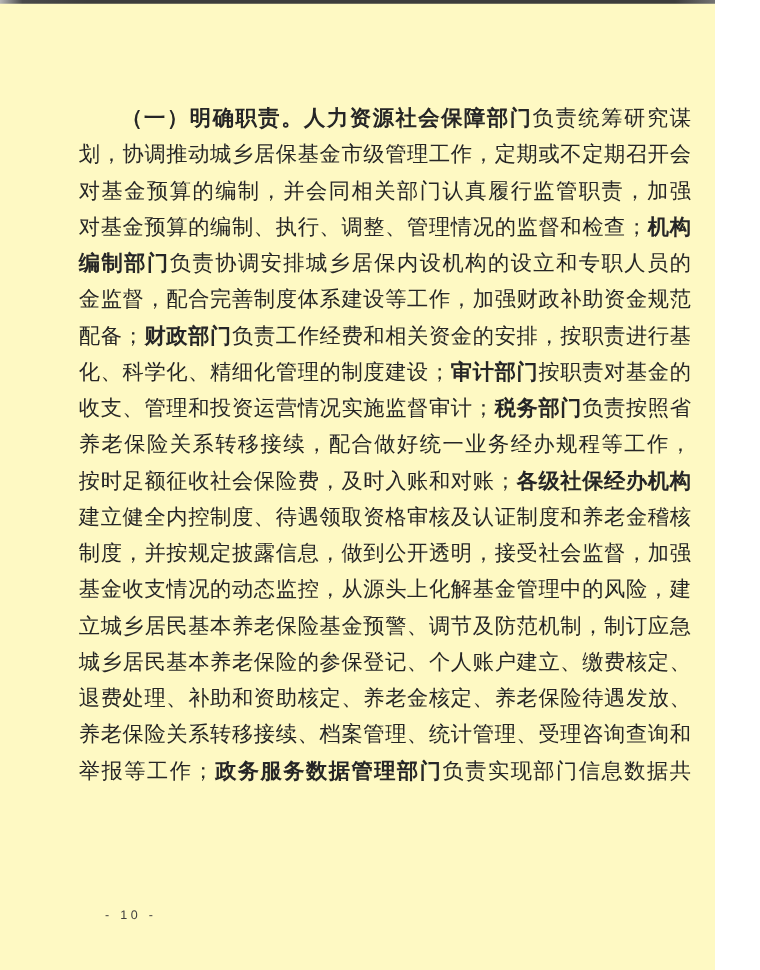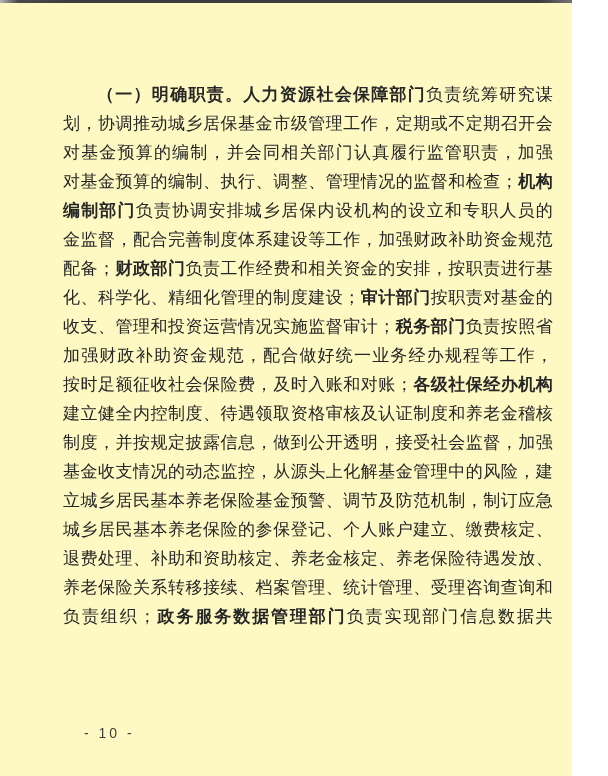--- a/index.html
+++ b/index.html
@@ -47,21 +47,21 @@
   }
   .doc-line.indent {
     text-indent: 34px;
   }
   .doc-line .bold {
     font-weight: bold;
   }
   .page-number {
     position: absolute;
     top: 723px; left: 84px;
-    font-size: 14px;
+    font-size: 10px;
     line-height: 20px;
     color: #3f3f3f;
     letter-spacing: 3px;
   }
 </style>
 </head>
 <body>
 
 <div class="page">
   <div class="scan-edge-top"></div>
@@ -69,25 +69,25 @@
   <div class="doc-body">
       <div class="doc-line indent"><span class="bold">（一）明确职责。人力资源社会保障部门</span><span>负责统筹研究谋</span></div>
       <div class="doc-line"><span>划，协调推动城乡居保基金市级管理工作，定期或不定期召开会</span></div>
       <div class="doc-line"><span>对基金预算的编制，并会同相关部门认真履行监管职责，加强</span></div>
       <div class="doc-line"><span>对基金预算的编制、执行、调整、管理情况的监督和检查；</span><span class="bold">机构</span></div>
       <div class="doc-line"><span class="bold">编制部门</span><span>负责协调安排城乡居保内设机构的设立和专职人员的</span></div>
       <div class="doc-line"><span>金监督，配合完善制度体系建设等工作，加强财政补助资金规范</span></div>
       <div class="doc-line"><span>配备；</span><span class="bold">财政部门</span><span>负责工作经费和相关资金的安排，按职责进行基</span></div>
       <div class="doc-line"><span>化、科学化、精细化管理的制度建设；</span><span class="bold">审计部门</span><span>按职责对基金的</span></div>
       <div class="doc-line"><span>收支、管理和投资运营情况实施监督审计；</span><span class="bold">税务部门</span><span>负责按照省</span></div>
-      <div class="doc-line"><span>加强财政补助资金规范，配合做好统一业务经办规程等工作，</span></div>
+      <div class="doc-line"><span>养老保险关系转移接续，配合做好统一业务经办规程等工作，</span></div>
       <div class="doc-line"><span>按时足额征收社会保险费，及时入账和对账；</span><span class="bold">各级社保经办机构</span></div>
       <div class="doc-line"><span>建立健全内控制度、待遇领取资格审核及认证制度和养老金稽核</span></div>
       <div class="doc-line"><span>制度，并按规定披露信息，做到公开透明，接受社会监督，加强</span></div>
       <div class="doc-line"><span>基金收支情况的动态监控，从源头上化解基金管理中的风险，建</span></div>
       <div class="doc-line"><span>立城乡居民基本养老保险基金预警、调节及防范机制，制订应急</span></div>
       <div class="doc-line"><span>城乡居民基本养老保险的参保登记、个人账户建立、缴费核定、</span></div>
       <div class="doc-line"><span>退费处理、补助和资助核定、养老金核定、养老保险待遇发放、</span></div>
       <div class="doc-line"><span>养老保险关系转移接续、档案管理、统计管理、受理咨询查询和</span></div>
-      <div class="doc-line"><span>负责组织；</span><span class="bold">政务服务数据管理部门</span><span>负责实现部门信息数据共</span></div>
+      <div class="doc-line"><span>举报等工作；</span><span class="bold">政务服务数据管理部门</span><span>负责实现部门信息数据共</span></div>
     </div>
   <div class="page-number">- 10 -</div>
 </div>
 
 </body></html>

